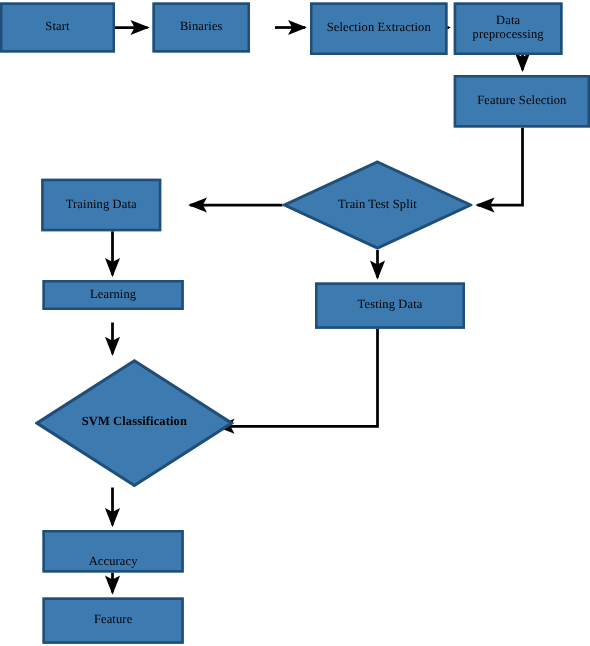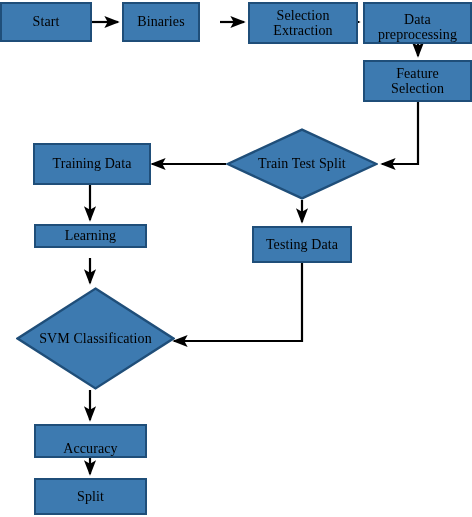--- a/index.html
+++ b/index.html
@@ -24,21 +24,21 @@
     pointer-events: none;
   }
   .node {
     position: absolute;
     box-sizing: border-box;
     display: flex;
     align-items: center;
     justify-content: center;
     text-align: center;
     color: #000000;
-    font-size: 14px;
+    font-size: 10px;
     line-height: 1.08;
     letter-spacing: 0.1px;
   }
   .node.process {
     background: #3D7AB0;
     border: 2px solid #1F4E79;
   }
   .node.decision {
     background: transparent;
     border: none;
@@ -93,55 +93,55 @@
   </div>
 
   <div class="node process" style="left:122px; top:2px; width:78px; height:40px;">
     <span class="nlabel">Binaries</span>
   </div>
 
   <div class="node process" style="left:248px; top:2px; width:110px; height:42px;">
     <span class="nlabel">Selection Extraction</span>
   </div>
 
-  <div class="node process" style="left:363px; top:2px; width:109px; height:42px;align-items:flex-end;">
+  <div class="node process" style="left:363px; top:2px; width:87px; height:42px;">
     <span class="nlabel">Data preprocessing</span>
   </div>
 
   <div class="node decision" style="left:226px; top:128px; width:152px; height:72px;">
     <svg class="dia-shape" viewBox="0 0 152 72" preserveAspectRatio="none" xmlns="http://www.w3.org/2000/svg">
       <polygon points="76,1.6 150.4,36 76,70.4 1.6,36" fill="#3D7AB0" stroke="#1F4E79" stroke-width="2.4"></polygon>
     </svg>
     <span class="dia-label">Train Test Split</span>
   </div>
 
   <div class="node process" style="left:363px; top:60px; width:109px; height:42px;">
     <span class="nlabel">Feature Selection</span>
   </div>
 
-  <div class="node process" style="left:33px; top:143px; width:118px; height:42px;">
+  <div class="node process" style="left:33px; top:143px; width:96px; height:42px;">
     <span class="nlabel">Training Data</span>
   </div>
 
   <div class="node process" style="left:34px; top:224px; width:113px; height:24px;">
     <span class="nlabel">Learning</span>
   </div>
 
-  <div class="node process" style="left:252px; top:226px; width:100px; height:37px;">
+  <div class="node process" style="left:252px; top:226px; width:120px; height:37px;">
     <span class="nlabel">Testing Data</span>
   </div>
 
-  <div class="node decision" style="left:16px; top:287px; width:159px; height:103px;">
+  <div class="node decision" style="left:28px; top:287px; width:159px; height:103px;font-weight:bold;">
     <svg class="dia-shape" viewBox="0 0 159 103" preserveAspectRatio="none" xmlns="http://www.w3.org/2000/svg">
       <polygon points="79.5,1.6 157.4,51.5 79.5,101.4 1.6,51.5" fill="#3D7AB0" stroke="#1F4E79" stroke-width="2.4"></polygon>
     </svg>
     <span class="dia-label">SVM Classification</span>
   </div>
 
   <div class="node process" style="left:34px; top:424px; width:113px; height:34px;align-items:flex-end;">
     <span class="nlabel">Accuracy</span>
   </div>
 
   <div class="node process" style="left:34px; top:478px; width:113px; height:37px;">
-    <span class="nlabel">Split</span>
+    <span class="nlabel">Feature</span>
   </div>
 
 </div>
 
 </body></html>

